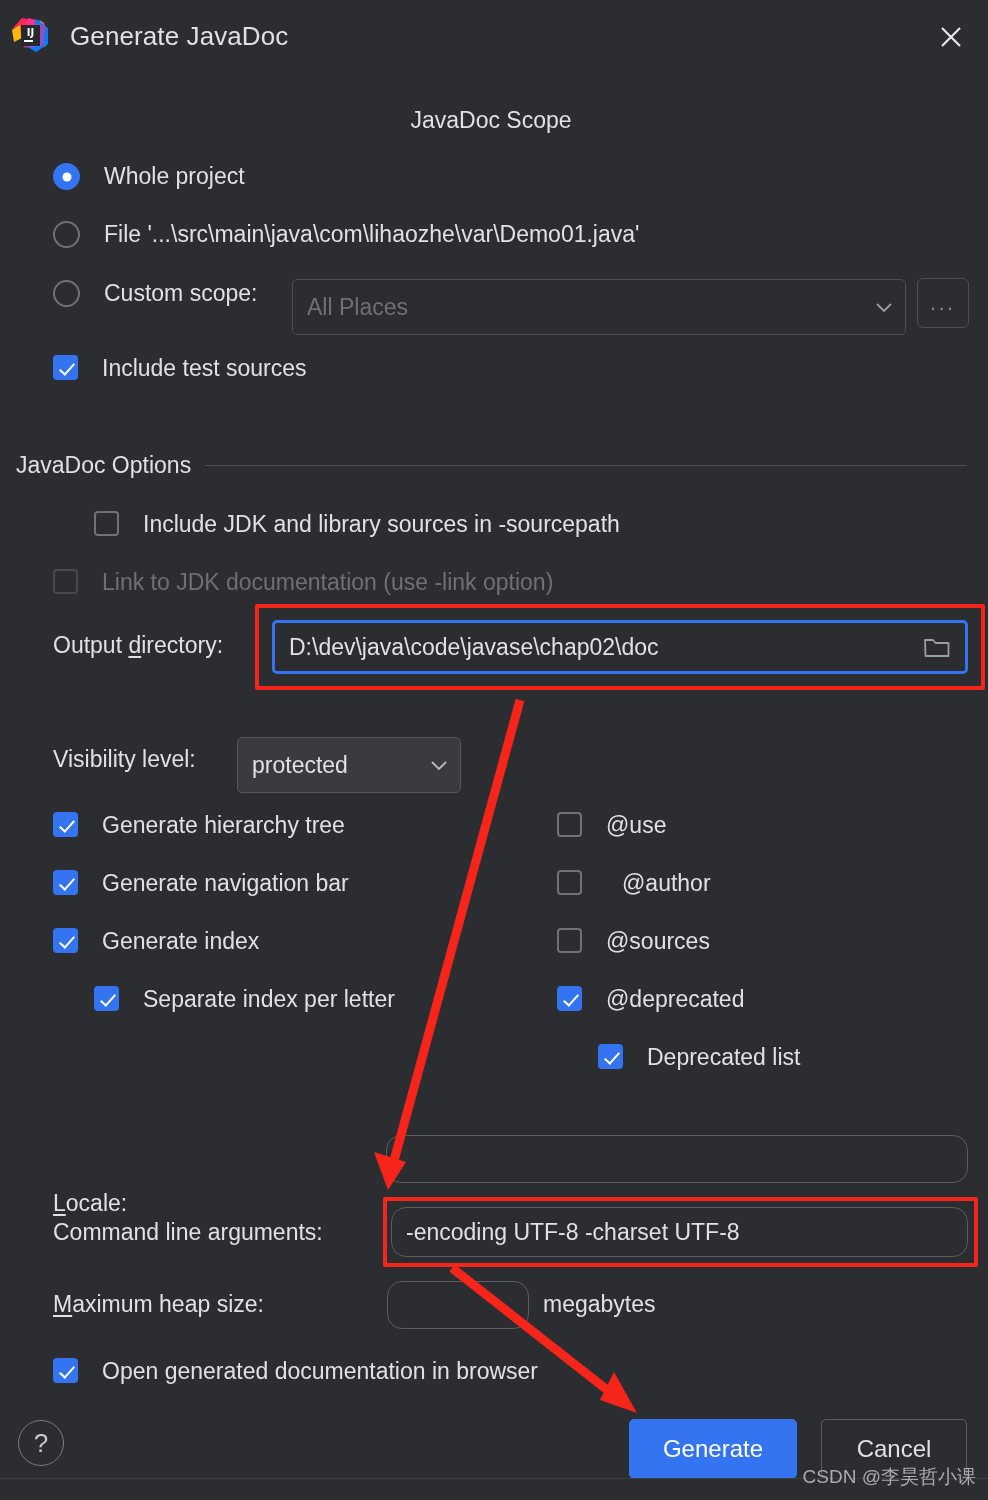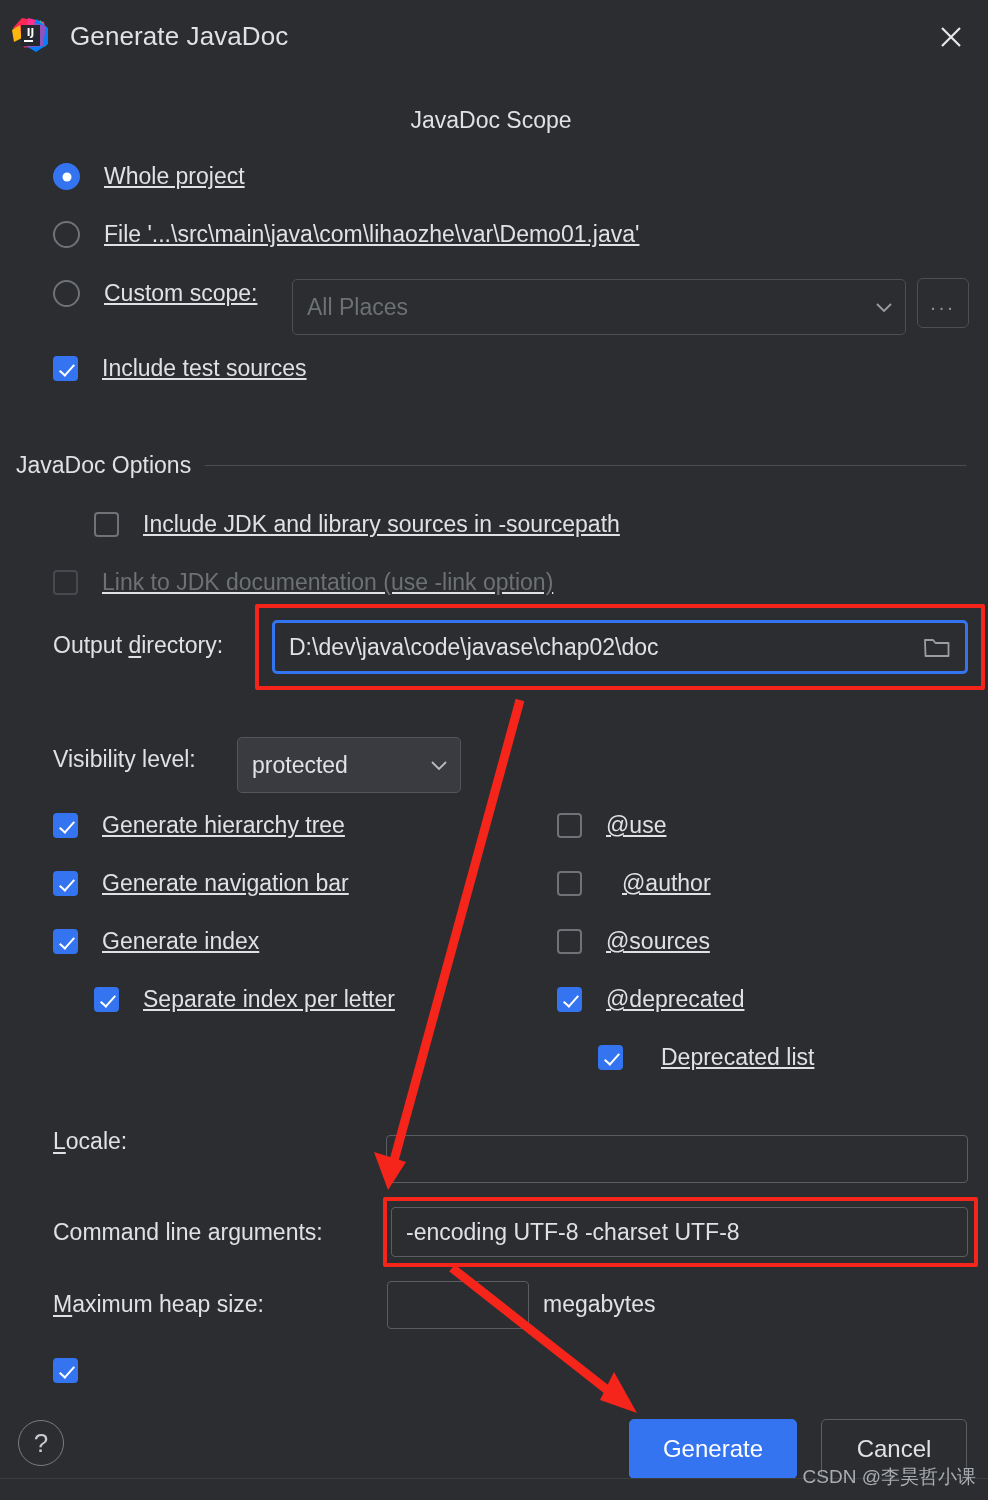--- a/index.html
+++ b/index.html
@@ -31,21 +31,21 @@
 
   
   .section-head {
     position: absolute; left: 16px; right: 22px;
     display: flex; align-items: center; gap: 14px;
   }
   .section-head .label { font-size: 23px; color: #dfe1e5; white-space: nowrap; }
   .section-head .rule { flex: 1; height: 1px; background: #4a4d51; }
 
   
-  .row { position: absolute; display: flex; align-items: center; text-decoration: underline; }
+  .row { position: absolute; display: flex; align-items: flex-start; }
   .lbl { font-size: 23px; color: #dfe1e5; white-space: nowrap; }
   .lbl.dim { color: #6e7174; }
   .mn { text-decoration: underline; text-underline-offset: 3px; }
 
   
   .radio {
     width: 27px; height: 27px; border-radius: 50%;
     border: 2px solid #6f7377; background: transparent;
     display: inline-block; position: relative; flex: none;
   }
@@ -65,21 +65,21 @@
   .cbx.on { background: #3574f0; border-color: #3574f0; }
   .cbx.on::after {
     content: ""; position: absolute; left: 8px; top: 3px;
     width: 6px; height: 13px; border: solid #fff;
     border-width: 0 2.8px 2.8px 0; transform: rotate(42deg);
   }
   .cbx.dim { border-color: #46494d; }
 
   
   .field {
-    background: #2b2d30; border: 1px solid #5a5d61; border-radius: 4px;
+    background: #2b2d30; border: 1px solid #5a5d61; border-radius: 15px;
     height: 48px; display: flex; align-items: center; padding: 0 14px;
     font-size: 23px; color: #dfe1e5;
   }
   .field.focus {
     border: 3px solid #3574f0; border-radius: 5px;
   }
 
   
   .combo {
     background: #393b40; border: 1px solid #53565a; border-radius: 5px;
@@ -253,26 +253,26 @@
     <span class="lbl">@author</span>
   </div>
   <div class="row" style="left:557px; top:928px; gap:24px;">
     <span class="cbx"></span>
     <span class="lbl">@sources</span>
   </div>
   <div class="row" style="left:557px; top:986px; gap:24px;">
     <span class="cbx on"></span>
     <span class="lbl">@deprecated</span>
   </div>
-  <div class="row" style="left:598px; top:1044px; gap:38px;">
+  <div class="row" style="left:598px; top:1044px; gap:24px;">
     <span class="cbx on"></span>
     <span class="lbl">Deprecated list</span>
   </div>
 
-  <div class="lbl" style="position:absolute; left:53px; top:1128px;">
+  <div class="lbl" style="position:absolute; left:53px; top:1190px;">
     <span class="mn">L</span><span>ocale:</span>
   </div>
   <div class="field" style="position:absolute; left:386px; top:1135px; width:582px;">
     <span></span>
   </div>
 
   <div class="lbl" style="position:absolute; left:53px; top:1219px;">Command line arguments:</div>
   <div class="field" style="position:absolute; left:391px; top:1207px; width:577px; height:50px;">
     <span>-encoding UTF-8 -charset UTF-8</span>
   </div>
@@ -280,20 +280,21 @@
   <div class="lbl" style="position:absolute; left:53px; top:1291px;">
     <span class="mn">M</span><span>aximum heap size:</span>
   </div>
   <div class="field" style="position:absolute; left:387px; top:1281px; width:142px;">
     <span></span>
   </div>
   <div class="lbl" style="position:absolute; left:543px; top:1291px;">megabytes</div>
 
   <div class="row" style="left:53px; top:1358px; gap:24px;">
     <span class="cbx on"></span>
+    <span class="lbl">Open generated documentation in browser</span>
   </div>
 
   <div class="help-btn">
     <span>?</span>
   </div>
   <div class="btn primary" style="position:absolute; left:629px; top:1419px; width:168px;">
     <span>Generate</span>
   </div>
   <div class="btn ghost" style="position:absolute; left:821px; top:1419px; width:146px;">
     <span>Cancel</span>

